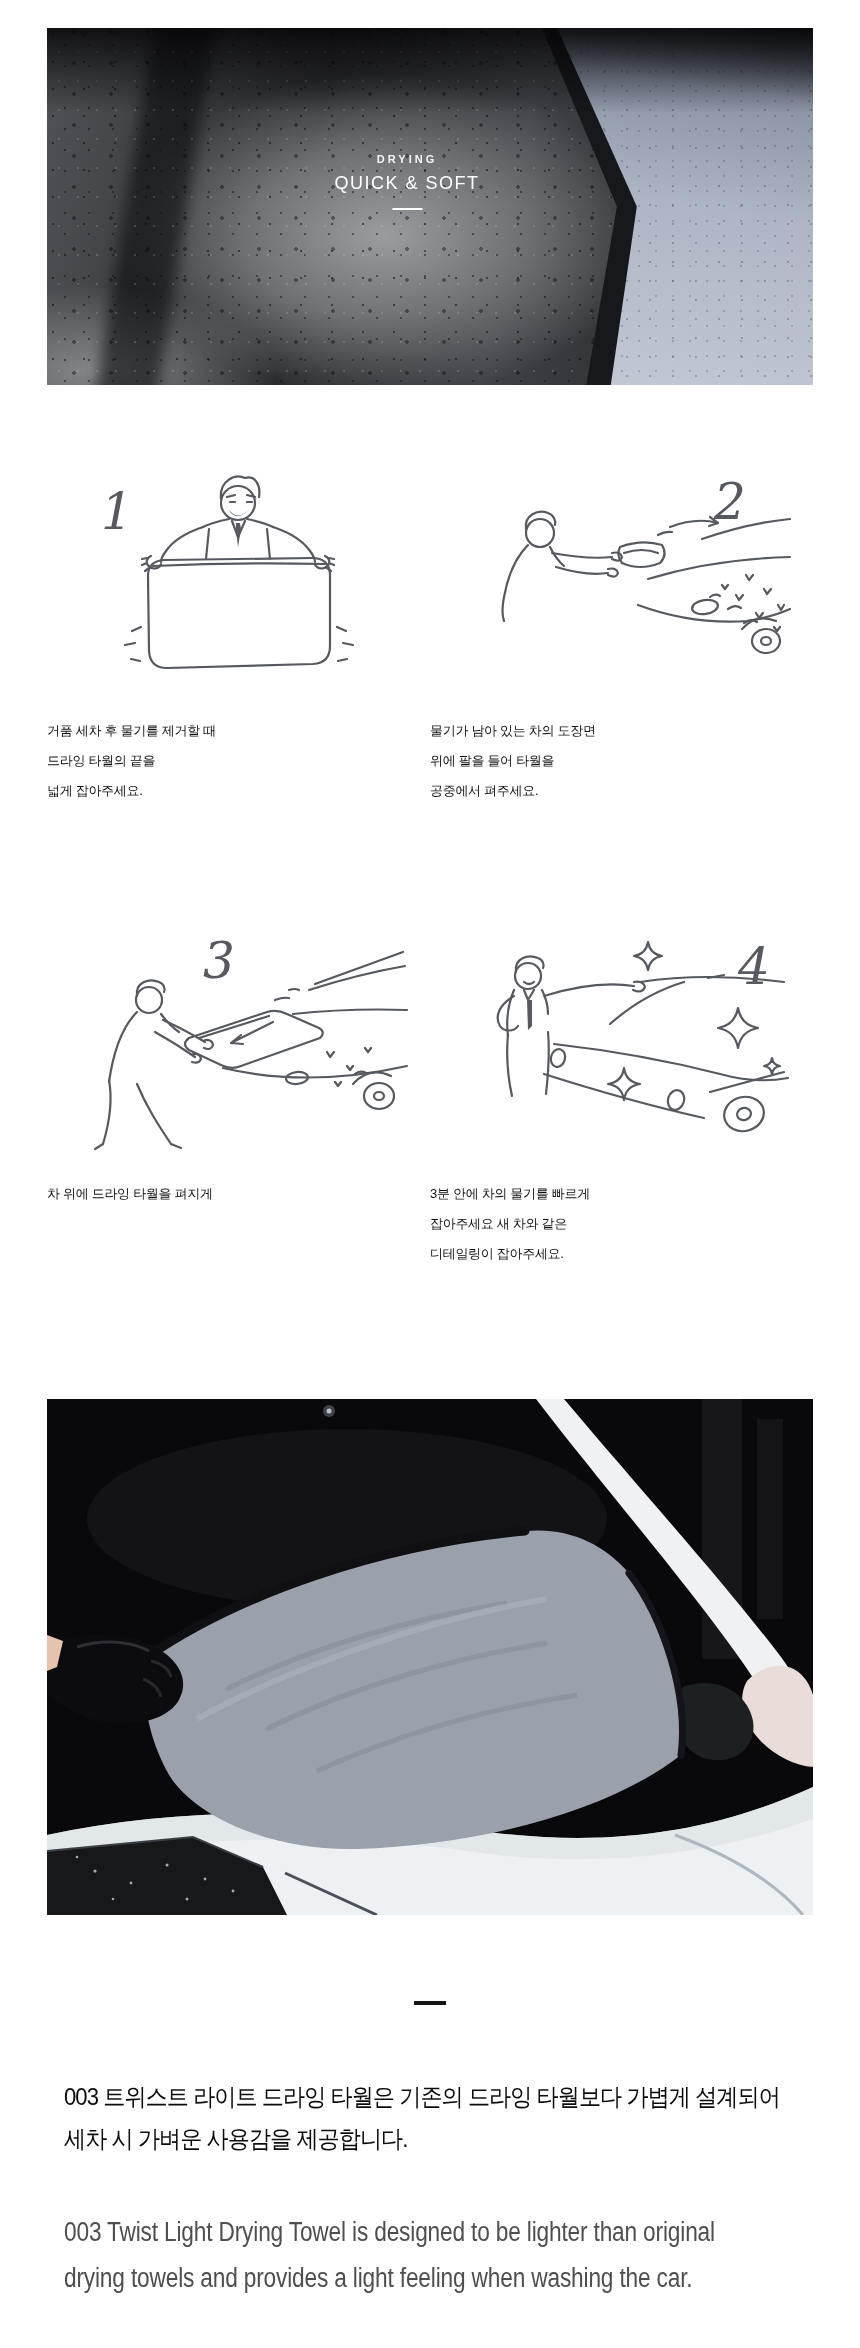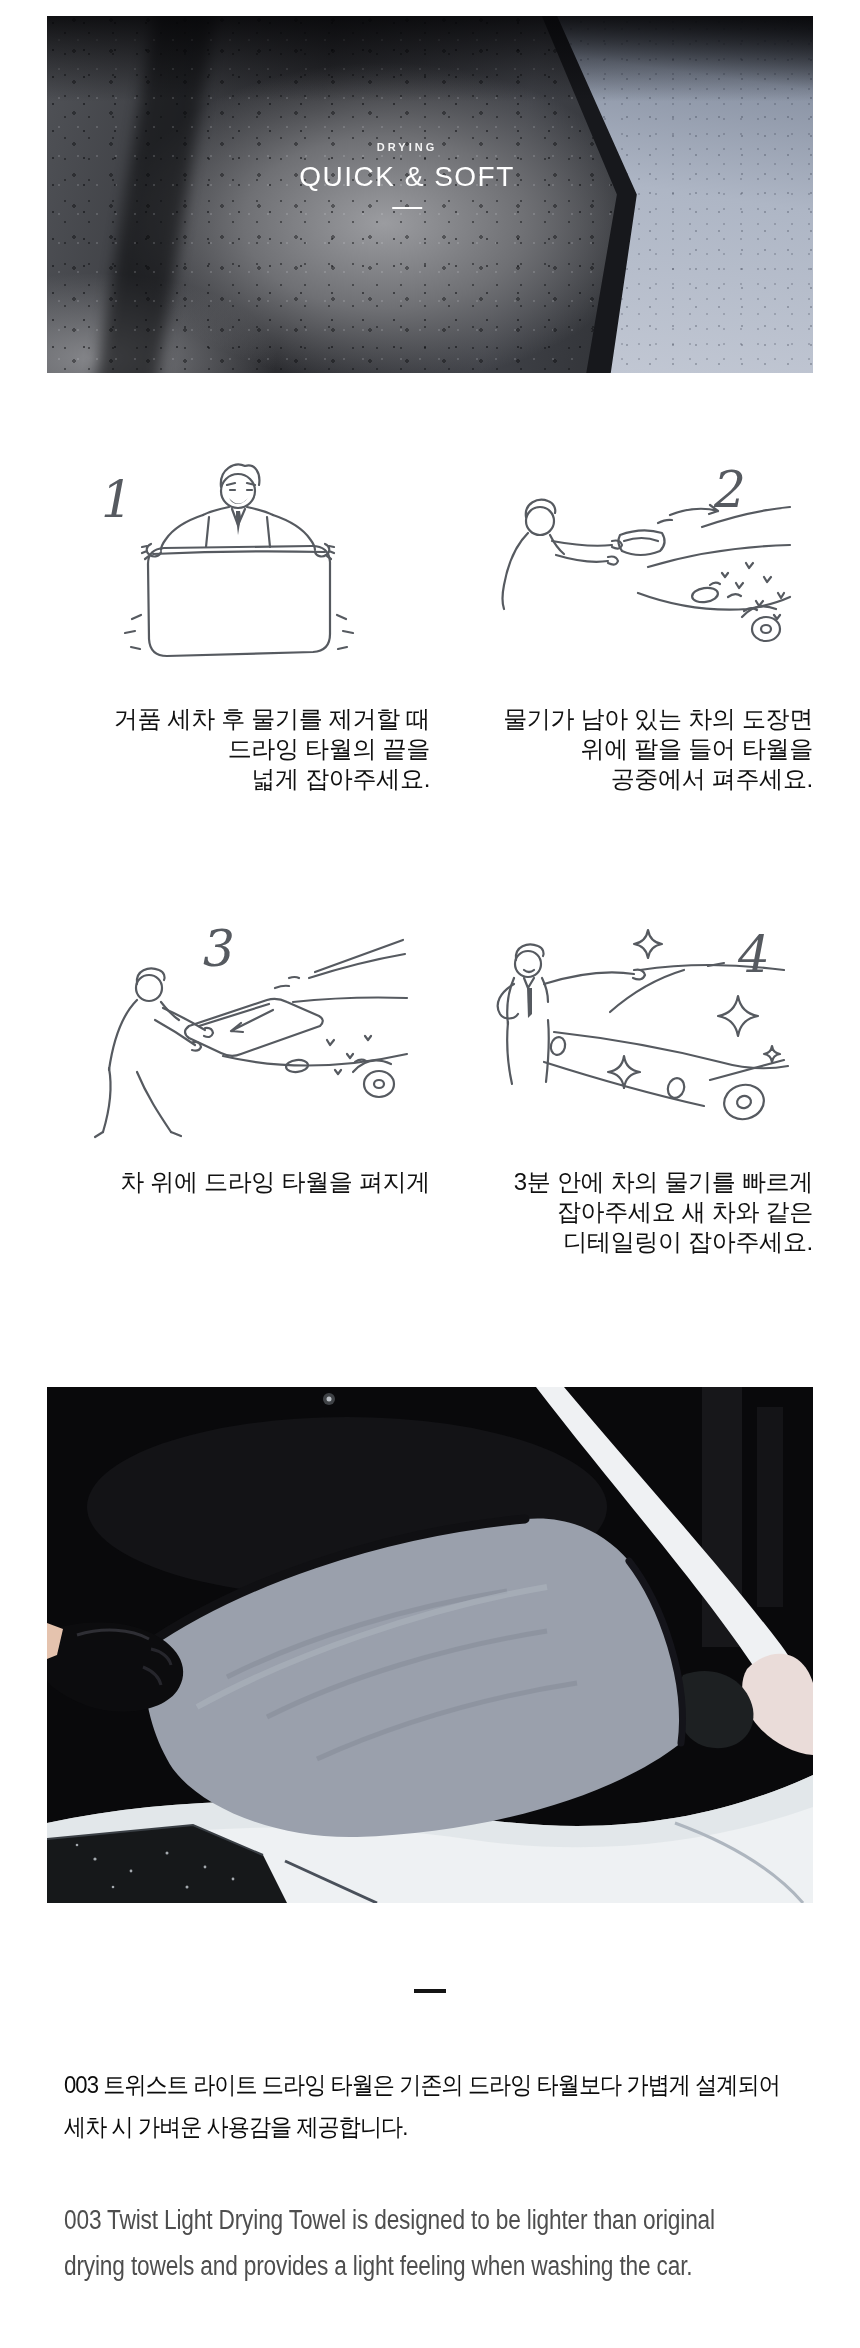--- a/index.html
+++ b/index.html
@@ -1,20 +1,20 @@
 <!DOCTYPE html>
 <html><head>
 <meta charset="utf-8">
 <style>
   html,body{margin:0;padding:0;background:#ffffff;}
   .page{position:relative;width:860px;min-height:2348px;margin:0 auto;background:#ffffff;
         font-family:"Liberation Sans", sans-serif;overflow:hidden;}
 
   
-  .hero{position:relative;width:766px;height:357px;margin:16px auto 0;overflow:hidden;
+  .hero{position:relative;width:766px;height:357px;margin:28px auto 0;overflow:hidden;
     background:
       radial-gradient(46% 60% at 44% 58%, #9b9ca0 0%, #6f7074 40%, rgba(60,61,65,0) 75%),
       radial-gradient(30% 30% at 6% 96%, #85868a 0%, rgba(90,91,95,0) 80%),
       linear-gradient(100deg,#505257 0%, #2b2c30 35%, #404248 60%, #2f3135 78%, #26272b 100%);}
   .hero-top-shade{position:absolute;inset:0;background:linear-gradient(180deg, rgba(5,5,7,.85) 0%, rgba(5,5,7,0) 24%);}
   .hero-bar{position:absolute;left:10%;top:-12%;width:8%;height:130%;background:#0b0c0e;opacity:.6;
             filter:blur(7px);transform:rotate(9deg);}
   .hero-droplets{position:absolute;inset:0;
     background-image:
       radial-gradient(circle 2.2px at 6px 7px, rgba(8,9,12,.5) 60%, rgba(8,9,12,0) 61%),
@@ -28,31 +28,31 @@
   .hero-towel::after{content:"";position:absolute;inset:0;
     background-image:
       radial-gradient(circle 1.8px at 5px 6px, rgba(30,36,52,.25) 60%, rgba(30,36,52,0) 61%),
       radial-gradient(circle 1.3px at 14px 13px, rgba(30,36,52,.2) 60%, rgba(30,36,52,0) 61%);
     background-size:23px 19px, 17px 15px;}
   .hero-seam{position:absolute;inset:0;background:#17181c;
     clip-path:polygon(64.6% 0, 66.6% 0, 77% 50%, 73.6% 100%, 70.4% 100%, 74.4% 50%);}
   .hero-caption{position:absolute;left:47%;top:35%;transform:translateX(-50%);
     text-align:center;color:#ffffff;}
   .eyebrow{font-size:11px;font-weight:bold;letter-spacing:3px;color:rgba(255,255,255,.93);}
-  .hero-title{margin-top:8px;font-size:28px;font-weight:normal;letter-spacing:1.5px;white-space:nowrap;}
+  .hero-title{margin-top:8px;font-size:18px;font-weight:normal;letter-spacing:1.5px;white-space:nowrap;}
   .hero-dash{width:30px;height:2px;background:#ffffff;margin:14px auto 0;}
 
   
   .steps{width:766px;margin:78px auto 0;display:grid;grid-template-columns:1fr 1fr;row-gap:120px;}
   .step{margin:0;}
   .step svg{display:block;margin:0 auto;}
   .sk{stroke:#565a60;stroke-width:2.2;fill:none;stroke-linecap:round;stroke-linejoin:round;}
   .skf{fill:#565a60;stroke:none;}
   .step-num{font-family:"DejaVu Serif", serif;font-style:italic;font-size:50px;fill:#565a60;text-anchor:middle;}
-  .caption{margin-top:8px;text-align:right;font-size:24px;line-height:30px;font-weight:500;
+  .caption{margin-top:8px;text-align:left;font-size:13px;line-height:30px;font-weight:500;
            color:#111111;letter-spacing:-.3px;}
   .cap-line{display:block;}
 
   
   .photo{width:766px;height:516px;margin:130px auto 0;}
   .photo svg{display:block;}
 
   
   .divider{width:32px;height:4px;background:#141414;margin:86px auto 0;}
   .desc-ko{margin:71px 56px 0 64px;font-size:24px;line-height:42px;font-weight:500;color:#0b0b0b;

